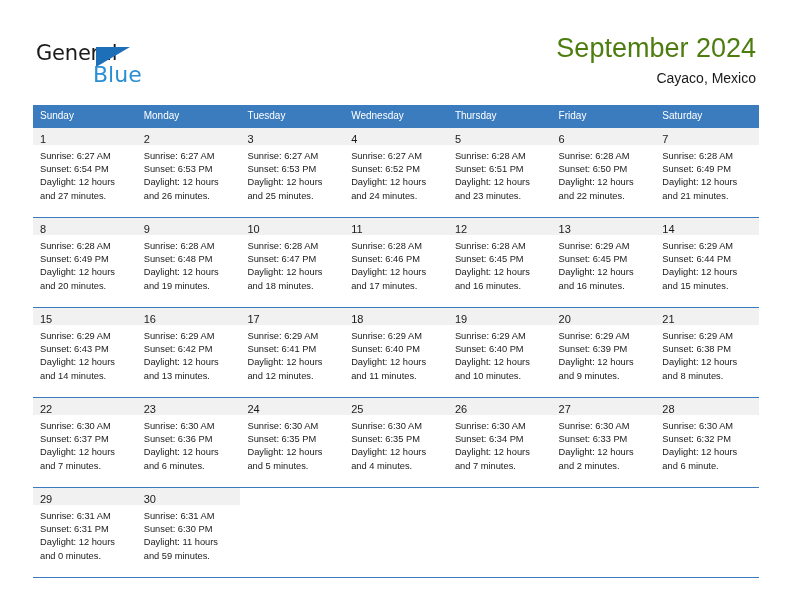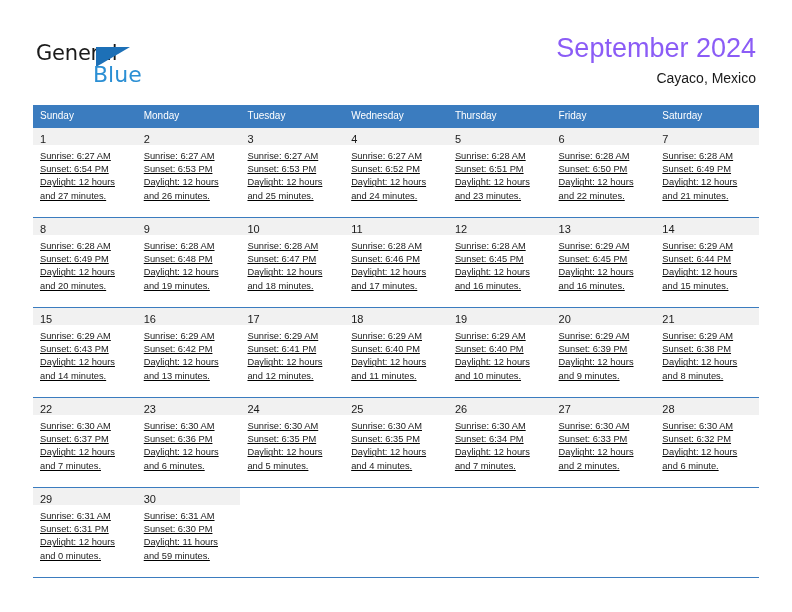--- a/index.html
+++ b/index.html
@@ -65,21 +65,21 @@
   }
 
   .title-block {
     position: absolute;
     right: 36px;
     top: 32px;
     text-align: right;
   }
   .cal-title {
     font-size: 27px;
-    color: #8b5cf6;
+    color: #4d7c0f;
     line-height: 32px;
     white-space: nowrap;
   }
   .cal-subtitle {
     font-size: 14px;
     color: #1a1a1a;
     line-height: 20px;
     margin-top: 4px;
     white-space: nowrap;
   }
@@ -126,21 +126,20 @@
   .day-cell.empty .daynum-band {
     background: #ffffff;
   }
   .daynum {
     font-size: 11px;
     line-height: 15px;
     color: #1a1a1a;
   }
   .day-body {
     padding: 5px 5px 0 7px;
-    text-decoration: underline;
   }
   .day-line {
     font-size: 9.3px;
     line-height: 13.2px;
     color: #1a1a1a;
     white-space: nowrap;
   }
 </style>
 </head>
 <body>

